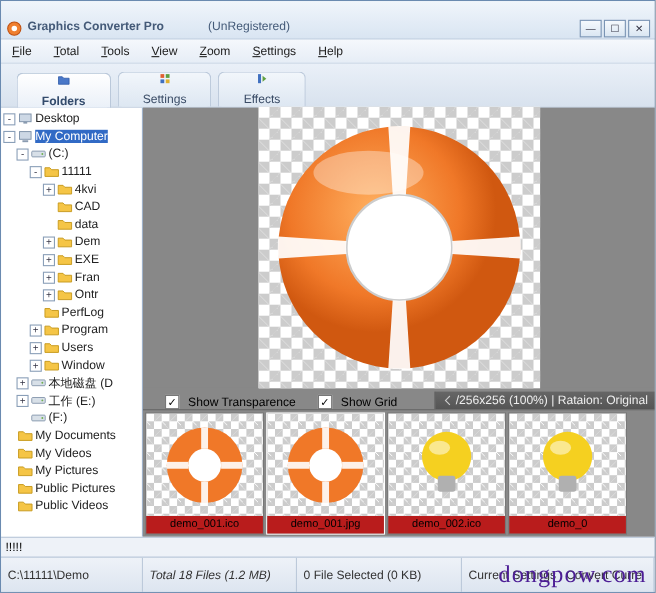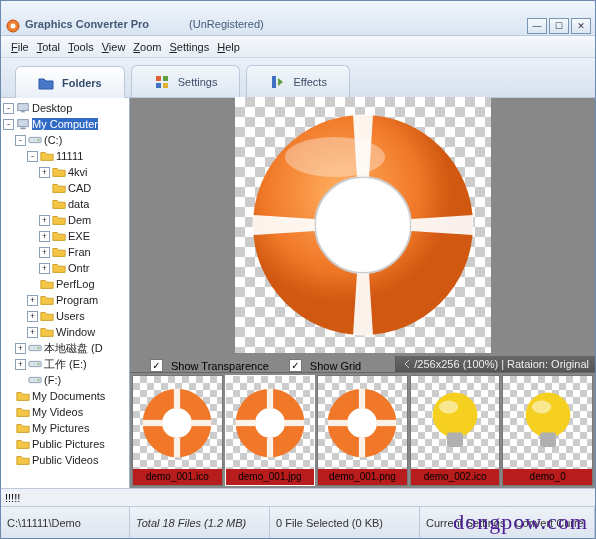--- a/index.html
+++ b/index.html
@@ -4,26 +4,26 @@
 <style>
 * { box-sizing: border-box; margin: 0; padding: 0; font-family: "Segoe UI", Tahoma, sans-serif; font-size: 11px; }
 body { background: #ddd; width: 596px; height: 539px; overflow: hidden; position: relative; }
 .window { width: 596px; height: 539px; background: linear-gradient(#e6eef7, #d8e4f0); border: 1px solid #6a8ab0; display: flex; flex-direction: column; }
 .titlebar { height: 22px; background: linear-gradient(#f0f5fb, #d9e5f2); display: flex; align-items: flex-start; padding: 17px 4px; border-bottom: 1px solid #b8c8dc; }
 .titlebar .app-icon { width: 16px; height: 16px; margin-right: 4px; }
 .titlebar .title { color: #445a78; font-weight: bold; flex: 0 0 auto; }
 .titlebar .title-suffix { color: #445a78; margin-left: 40px; }
 .titlebar .spacer { flex: 1; }
 .win-btn { width: 20px; height: 16px; border: 1px solid #7a94b4; background: linear-gradient(#f5f9fd,#dae6f2); margin-left: 2px; display: flex; align-items: center; justify-content: center; font-size: 9px; color: #334; }
-.menubar { height: 22px; background: linear-gradient(#f5f8fc,#e6edf6); display: flex; align-items: center; padding: 0 10px; border-bottom: 1px solid #cbd6e4; gap: 8px; }
+.menubar { height: 22px; background: linear-gradient(#f5f8fc,#e6edf6); display: flex; align-items: center; padding: 0 10px; border-bottom: 1px solid #cbd6e4; gap: 20px; }
 .menubar span { text-decoration: underline; text-decoration-color: transparent; }
 .menubar span::first-letter { text-decoration: underline; }
 .menu-item { color: #222; cursor: default; }
 .tabsbar { height: 40px; background: linear-gradient(#eaf0f8,#d8e2ee); border-bottom: 1px solid #bcc9da; display: flex; align-items: flex-end; padding-left: 14px; gap: 6px; }
-.tab { height: 32px; padding: 0 22px; display: flex; align-items: center; gap: 8px; border: 1px solid #bac8da; border-bottom: none; border-radius: 6px 6px 0 0; background: linear-gradient(#f2f6fb,#dde7f2); color: #3a4c66; }
+.tab { height: 32px; padding: 0 22px; display: flex; align-items: center; gap: 8px; border: 1px solid #bac8da; border-bottom: none; border-radius: 6px 6px 0 0; background: linear-gradient(#f2f6fb,#dde7f2); color: #3a4c66; flex-direction: column; }
 .tab.active { background: linear-gradient(#fff,#eaf0f8); font-weight: bold; color: #334b6c; position: relative; top: 1px; }
 .tab .ticon { width: 16px; height: 16px; }
 .main { flex: 1; display: flex; min-height: 0; }
 .treepane { width: 129px; background: #fff; border-right: 1px solid #9fb2ca; overflow: hidden; font-size: 11px; }
 .tree { padding: 2px 0; }
 .tn { display: flex; align-items: center; height: 16px; white-space: nowrap; }
 .tn .exp { width: 11px; height: 11px; border: 1px solid #8a9fb8; display: inline-flex; align-items: center; justify-content: center; font-size: 9px; line-height: 1; color: #334; margin-right: 2px; background: #fff; }
 .tn .exp.none { border: none; }
 .tn .ico { width: 14px; height: 14px; margin-right: 2px; display: inline-block; }
 .tn .lbl { color: #222; }
@@ -354,35 +354,20 @@
                   <rect x="118" y="176" width="20" height="62"></rect>
                   <rect x="18" y="118" width="62" height="20"></rect>
                   <rect x="176" y="118" width="62" height="20"></rect>
                 </g>
               </svg>
             </div>
             <div class="cap">demo_001.jpg</div>
           </div>
           <div class="thumb">
             <div class="tc">
-              <svg width="80" height="80" viewBox="0 0 256 256">
-                <circle cx="128" cy="128" r="110" fill="#f07828"></circle>
-                <circle cx="128" cy="128" r="48" fill="#fff"></circle>
-                <g fill="#fff" opacity="0.9">
-                  <rect x="118" y="18" width="20" height="62"></rect>
-                  <rect x="118" y="176" width="20" height="62"></rect>
-                  <rect x="18" y="118" width="62" height="20"></rect>
-                  <rect x="176" y="118" width="62" height="20"></rect>
-                </g>
-              </svg>
-            </div>
-            <div class="cap">demo_001.png</div>
-          </div>
-          <div class="thumb">
-            <div class="tc">
               <svg width="80" height="80" viewBox="0 0 100 100">
                 <circle cx="50" cy="40" r="28" fill="#f5d020"></circle>
                 <ellipse cx="42" cy="30" rx="12" ry="8" fill="#fff" opacity="0.5"></ellipse>
                 <rect x="40" y="62" width="20" height="18" rx="3" fill="#b0b0b0"></rect>
               </svg>
             </div>
             <div class="cap">demo_002.ico</div>
           </div>
           <div class="thumb">
             <div class="tc">

